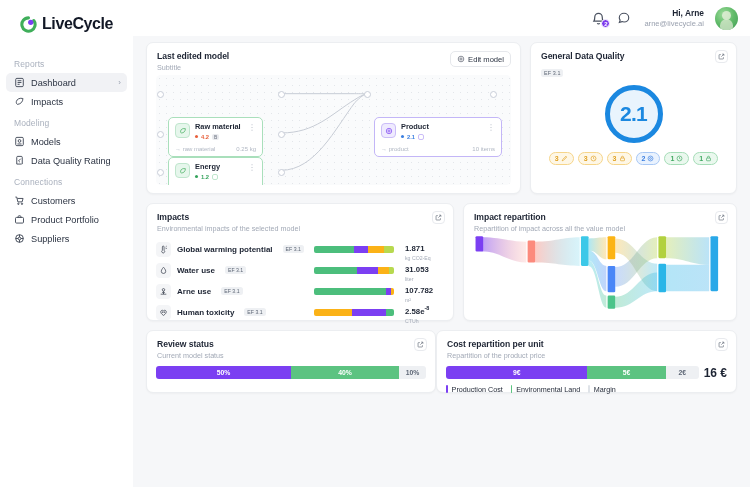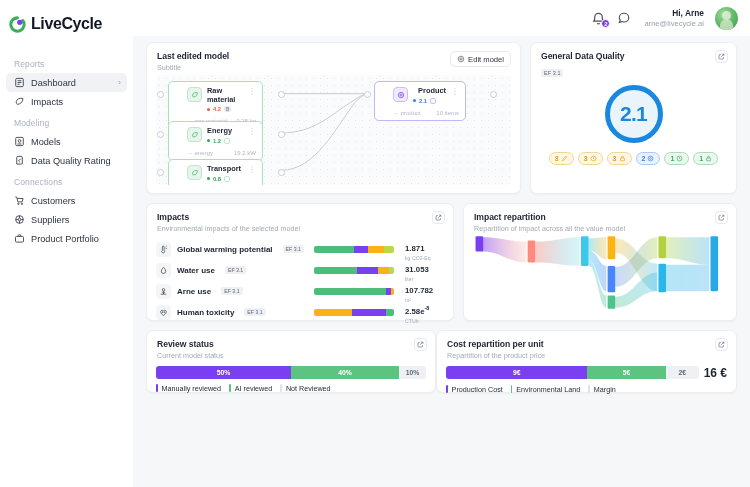--- a/index.html
+++ b/index.html
@@ -10,21 +10,21 @@
     color: #1d2433;
     overflow: hidden;
   }
   .app { display: flex; width: 750px; height: 487px; }
 
   
   .sidebar {
     width: 133px; height: 487px; background: #ffffff;
     padding: 10px 0 0 0; flex: 0 0 133px; position: relative;
   }
-  .logo-row { display: flex; align-items: center; gap: 5px; padding: 2px 0 0 9px; height: 26px; }
+  .logo-row { display: flex; align-items: center; gap: 5px; padding: 2px 0 0 20px; height: 26px; }
   .logo-mark { width: 17px; height: 17px; position: relative; flex: 0 0 17px; }
   .logo-text { font-size: 16px; font-weight: 700; letter-spacing: -0.4px; color: #121826; }
   .nav { margin-top: 16px; padding: 0 6px; }
   .nav-group { font-size: 8.5px; color: #a9b0bd; font-weight: 400; padding: 7px 0 4px 8px; letter-spacing: 0.1px;}
   .nav-item {
     display: flex; align-items: center; gap: 6px;
     height: 19px; padding: 0 6px 0 8px; border-radius: 5px;
     font-size: 9.2px; color: #2b3342; cursor: pointer; position: relative;
   }
   .nav-item.active { background: #f1f2f5; }
@@ -98,22 +98,23 @@
   .canvas {
     position: absolute; left: 9px; right: 9px; top: 32px; bottom: 8px;
     border-radius: 5px;
     background-color: #fafbfc;
     background-image: radial-gradient(#e3e6ea 0.6px, transparent 0.6px);
     background-size: 7px 7px;
     overflow: hidden;
   }
   .node {
     position: absolute; background: #fff; border-radius: 5px;
-    padding: 5px 6px 4px 18px; display: flex; flex-direction: column; gap: 6px;
+    padding: 5px 6px 4px 6px; display: flex; flex-direction: column; gap: 6px;
     cursor: pointer;
+    margin-top: 36px;
   }
   .node.green { border: 1px solid #a9dfbb; }
   .node.purple { border: 1px solid #c3b6f7; }
   .node-top { display: flex; align-items: flex-start; gap: 5px; }
   .node-ic {
     width: 15px; height: 15px; border-radius: 4px; flex: 0 0 15px;
     display: flex; align-items: center; justify-content: center;
   }
   .node-ic.green { background: #e6f6ec; border: 1px solid #bfe6cd; }
   .node-ic.purple { background: #efebfe; border: 1px solid #cbbdf8; }
@@ -271,35 +272,35 @@
               <path d="M2 3h2l1.6 7h6.2l1.4-5H5"></path>
               <circle cx="6.4" cy="12.8" r="1"></circle>
               <circle cx="11.6" cy="12.8" r="1"></circle>
             </svg>
         </span>
         <span>Customers</span>
       </div>
       <div class="nav-item">
         <span class="nav-ico">
           <svg viewBox="0 0 16 16" fill="none" stroke="currentColor" stroke-width="1.3">
+              <rect x="2.2" y="5" width="11.6" height="8.2" rx="1.4"></rect>
+              <path d="M6 5V3.8A1.2 1.2 0 0 1 7.2 2.6h1.6A1.2 1.2 0 0 1 10 3.8V5"></path>
+            </svg>
+        </span>
+        <span>Product Portfolio</span>
+      </div>
+      <div class="nav-item">
+        <span class="nav-ico">
+          <svg viewBox="0 0 16 16" fill="none" stroke="currentColor" stroke-width="1.3">
               <circle cx="8" cy="8" r="5.6"></circle>
               <circle cx="8" cy="8" r="2"></circle>
               <path d="M8 2.4v3.6M8 10v3.6M2.4 8H6M10 8h3.6"></path>
             </svg>
         </span>
         <span>Suppliers</span>
-      </div>
-      <div class="nav-item">
-        <span class="nav-ico">
-          <svg viewBox="0 0 16 16" fill="none" stroke="currentColor" stroke-width="1.3">
-              <rect x="2.2" y="5" width="11.6" height="8.2" rx="1.4"></rect>
-              <path d="M6 5V3.8A1.2 1.2 0 0 1 7.2 2.6h1.6A1.2 1.2 0 0 1 10 3.8V5"></path>
-            </svg>
-        </span>
-        <span>Product Portfolio</span>
       </div>
     </nav>
   </aside>
 
   <section class="main">
 
     <header class="topbar">
       <span class="bell-wrap">
         <svg viewBox="0 0 16 16" width="15" height="15" fill="none" stroke="#4a5160" stroke-width="1.3">
           <path d="M4 6.6a4 4 0 0 1 8 0c0 3 .9 4.2.9 4.2H3.1S4 9.6 4 6.6Z"></path>
@@ -408,21 +409,21 @@
                   </div>
                 </div>
                 <span class="kebab">⋮</span>
               </div>
               <div class="node-bot">
                 <span>→&nbsp;<span>transport</span></span>
                 <span class="unit">14.2 h</span>
               </div>
             </div>
 
-            <div class="node purple" style="left:218px; top:6px; width:92px;text-align:right;">
+            <div class="node purple" style="left:218px; top:6px; width:128px;">
               <div class="node-top">
                 <span class="node-ic purple">
                   <svg viewBox="0 0 16 16" fill="none" stroke="#7b3ff2" stroke-width="1.4">
                       <circle cx="8" cy="8" r="2.2"></circle>
                       <circle cx="8" cy="8" r="5.4"></circle>
                     </svg>
                 </span>
                 <div style="flex:1">
                   <div class="node-name">Product</div>
                   <div class="node-meta">
@@ -716,34 +717,20 @@
                 <path d="M12.4 9.6v3.2a.9.9 0 0 1-.9.9H3.3a.9.9 0 0 1-.9-.9V4.6a.9.9 0 0 1 .9-.9h3.2"></path>
               </svg>
           </div>
           <div class="stack-wrap">
             <div class="stack">
               <i style="width:50%;background:#7b3ff2;color:#fff">50%</i>
               <i style="width:40%;background:#5cc381;color:#fff">40%</i>
               <i style="width:10%;background:#eef0f3;color:#5d6675">10%</i>
             </div>
           </div>
-          <div class="legend">
-            <span class="lg">
-                <i style="background:#7b3ff2"></i>
-                <span>Manually reviewed</span>
-              </span>
-            <span class="lg">
-                <i style="background:#5cc381"></i>
-                <span>AI reviewed</span>
-              </span>
-            <span class="lg">
-                <i style="background:#dfe3e8"></i>
-                <span>Not Reviewed</span>
-              </span>
-          </div>
         </div>
 
         <div class="card cost-card">
           <div class="card-head">
             <div class="card-title">Cost repartition per unit</div>
             <div class="card-sub">Repartition of the product price</div>
           </div>
           <div class="card-action">
             <svg viewBox="0 0 16 16" fill="none" stroke="currentColor" stroke-width="1.6">
                 <path d="M9.4 2.6H13.4V6.6"></path>

